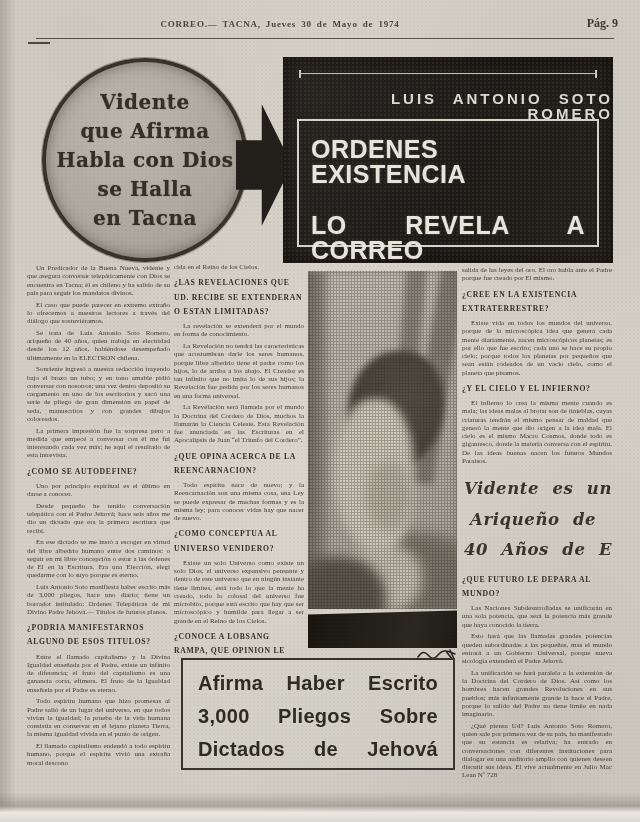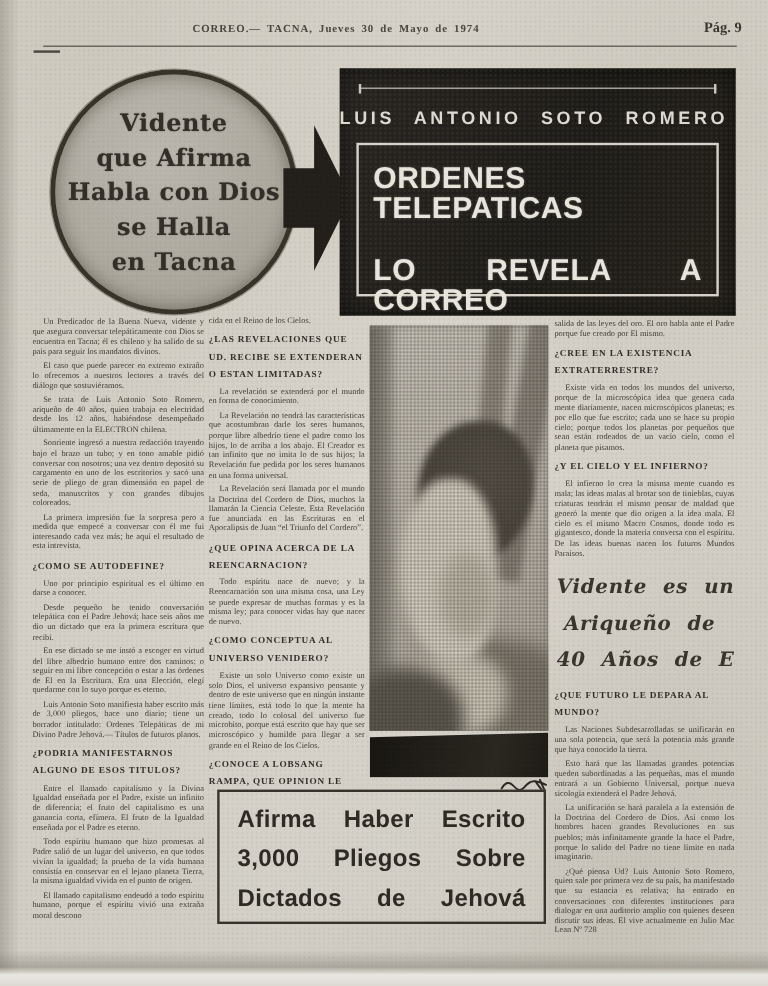--- a/index.html
+++ b/index.html
@@ -42,22 +42,22 @@
 
   
   .banner{position:absolute;left:283px;top:57px;width:330px;height:206px;
     background:linear-gradient(115deg,#282521 0%, #1d1b17 55%, #242119 100%);
     box-shadow:inset 0 0 22px rgba(0,0,0,.6);}
   .banner::after{content:"";position:absolute;inset:0;
     background-image:radial-gradient(rgba(255,255,255,.05) 1px, transparent 1.3px);background-size:4px 4px;}
   .banner-rule-top{position:absolute;left:16px;right:16px;top:16px;border-top:1.6px solid #c9c5bc;}
   .banner-rule-top::before,.banner-rule-top::after{content:"";position:absolute;top:-4px;width:1.6px;height:8px;background:#c9c5bc;}
   .banner-rule-top::before{left:0;} .banner-rule-top::after{right:0;}
-  .banner-kicker{position:absolute;left:0;right:0;top:34px;text-align:left;
-    font:bold 15px/1 "Liberation Sans", sans-serif;color:#ddd9d0;letter-spacing:3px;word-spacing:9px;z-index:2;}
+  .banner-kicker{position:absolute;left:0;right:0;top:34px;text-align:right;
+    font:bold 15px/1 "Liberation Sans", sans-serif;color:#ddd9d0;letter-spacing:3px;word-spacing:9px;z-index:2;padding-left:36px;}
   .banner-box{position:absolute;left:14px;right:14px;top:62px;bottom:16px;border:2px solid #d6d2c9;
     padding:16px 12px 0;z-index:2;}
   .banner-line{font:bold 25px/1 "Liberation Sans", sans-serif;color:#e7e4dc;letter-spacing:.5px;
     text-align:justify;text-align-last:justify;text-shadow:0 0 2px rgba(255,255,255,.25);}
   .banner-line + .banner-line{margin-top:26px;}
 
   
   .col{position:absolute;overflow:hidden;}
   .col1{left:27px;top:264px;width:143px;height:514px;}
   .col2{left:174px;top:263px;width:130px;height:394px;}
@@ -119,21 +119,21 @@
     <div class="badge-line">se Halla</div>
     <div class="badge-line">en Tacna</div>
   </div>
 
   <div class="arrow"></div>
 
   <div class="banner">
     <div class="banner-rule-top"></div>
     <div class="banner-kicker">LUIS ANTONIO SOTO ROMERO</div>
     <div class="banner-box">
-      <div class="banner-line">ORDENES TELEPATICAS</div>
+      <div class="banner-line">ORDENES EXISTENCIA</div>
       <div class="banner-line">LO REVELA A CORREO</div>
     </div>
   </div>
 
   <div class="col col1">
     <p class="p">Un Predicador de la Buena Nueva, vidente y que asegura conversar telepáticamente con Dios se encuentra en Tacna; él es chileno y ha salido de su país para seguir los mandatos divinos.</p>
     <p class="p">El caso que puede parecer en extremo extraño lo ofrecemos a nuestros lectores a través del diálogo que sostuviéramos.</p>
     <p class="p">Se trata de Luis Antonio Soto Romero, ariqueño de 40 años, quien trabaja en electridad desde los 12 años, habiéndose desempeñado últimamente en la ELECTRON chilena.</p>
     <p class="p">Sonriente ingresó a nuestra redacción trayendo bajo el brazo un tubo; y en tono amable pidió conversar con nosotros; una vez dentro depositó su cargamento en uno de los escritorios y sacó una serie de pliego de gran dimensión en papel de seda, manuscritos y con grandes dibujos coloreados.</p>
     <p class="p">La primera impresión fue la sorpresa pero a medida que empecé a conversar con él me fui interesando cada vez más; he aquí el resultado de esta intrevista.</p>

